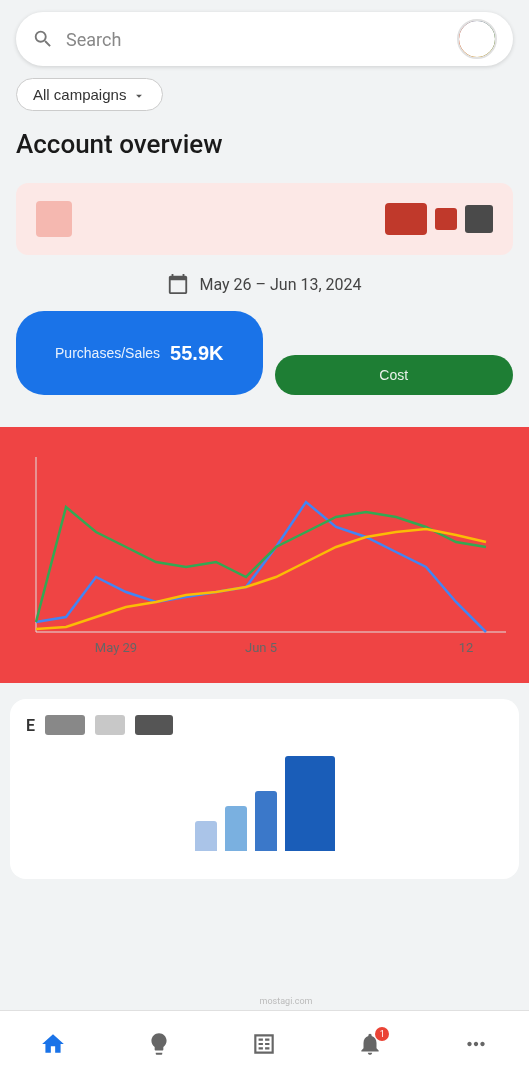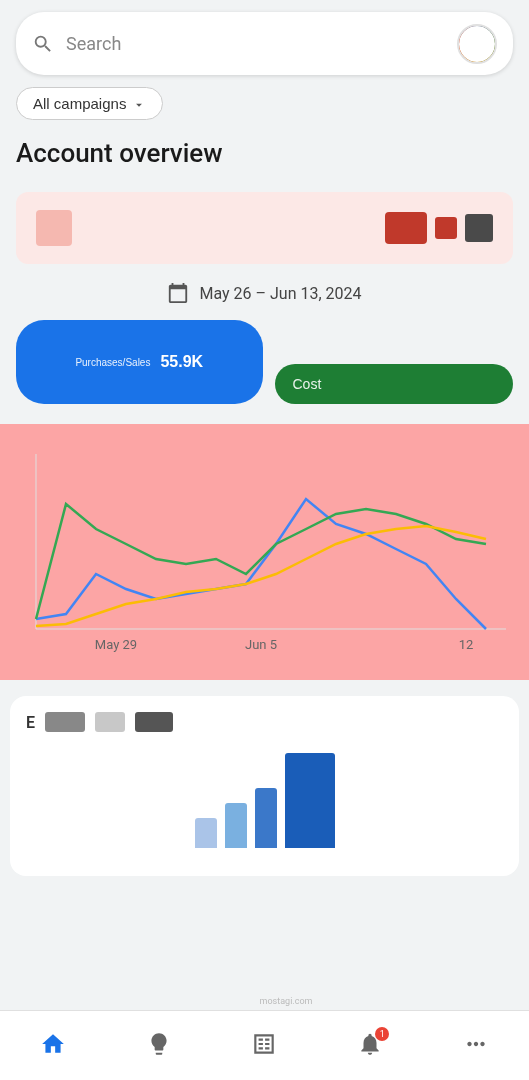--- a/index.html
+++ b/index.html
@@ -15,21 +15,21 @@
 
     
     .search-bar {
       background: #fff;
       margin: 12px 16px;
       border-radius: 28px;
       display: flex;
       align-items: center;
       padding: 18px 16px;
       box-shadow: 0 1px 4px rgba(0,0,0,0.15);
-      height: 63px;
+      height: 54px;
     }
     .search-bar svg {
       width: 22px; height: 22px;
       fill: #777;
       flex-shrink: 0;
     }
     .search-input-text {
       flex: 1;
       margin-left: 12px;
       font-size: 18px;
@@ -130,44 +130,44 @@
       padding: 12px 22px;
       color: #fff;
       font-size: 16px;
       display: flex;
       align-items: center;
       gap: 10px;
       flex: 1;
       cursor: pointer;
       justify-content: center;
     }
-    .metric-btn-blue .metric-label { font-size: 10px; opacity: 0.9; }
-    .metric-btn-blue .metric-value { font-size: 16px; font-weight: 600; }
+    .metric-btn-blue .metric-label { font-size: 14px; opacity: 0.9; }
+    .metric-btn-blue .metric-value { font-size: 20px; font-weight: 600; }
     .metric-btn-green {
       background: #1e7e34;
       border: none;
       border-radius: 28px;
       padding: 12px 18px;
       color: #fff;
       font-size: 16px;
       display: flex;
       align-items: center;
       gap: 4px;
       flex: 1;
       cursor: pointer;
-      justify-content: space-between;
+      justify-content: center;
       margin-top: 44px;
     }
     .metric-btn-green .metric-label { font-size: 14px; opacity: 0.9; }
     .metric-btn-green .metric-value { font-size: 20px; font-weight: 600; }
 
     
     .chart-area {
-      background: #fca5a5;
-      margin: 0 0 16px 0;
+      background: #ef4444;
+      margin: 12px 0 16px 0;
       padding: 20px 3px 12px 16px;
     }
 
     
     .second-card {
       background: #fff;
       border-radius: 16px;
       margin: 0 10px 80px 10px;
       padding: 16px;
       min-height: 180px;

